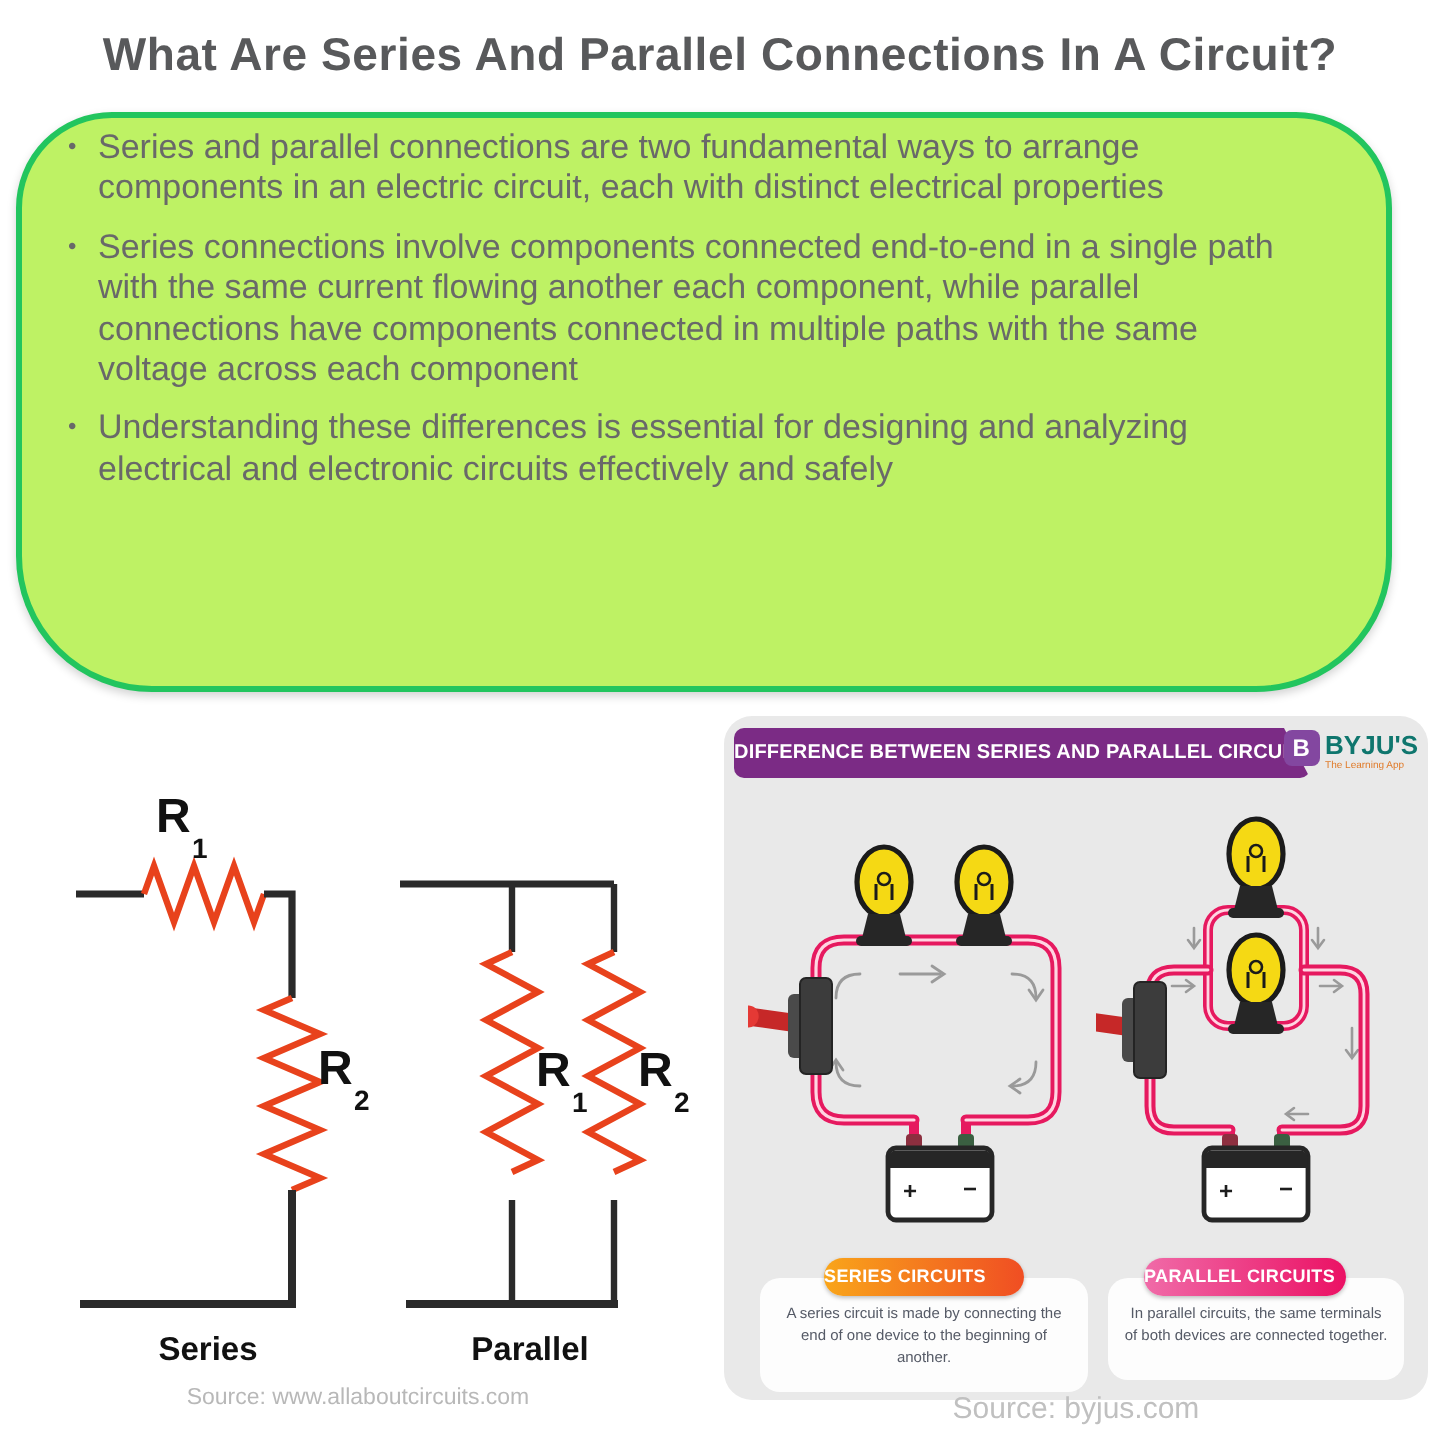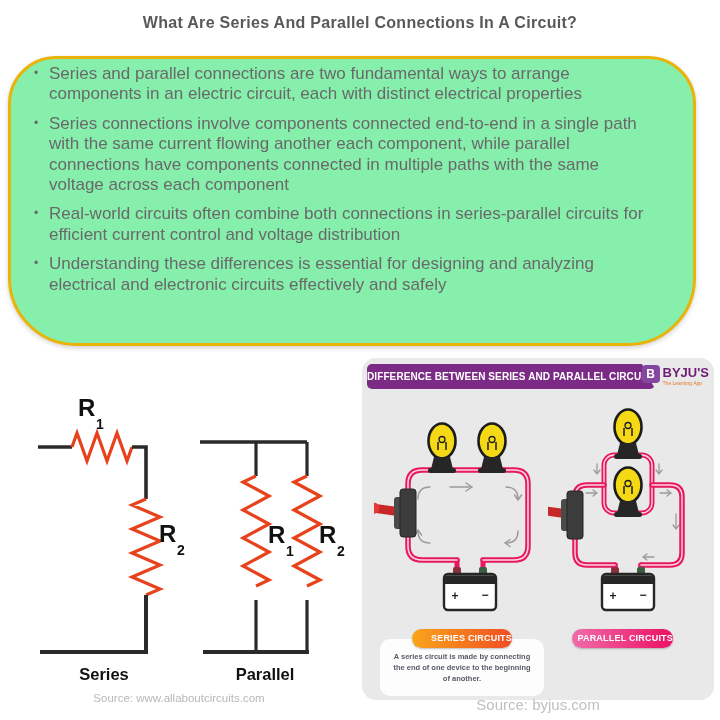--- a/index.html
+++ b/index.html
@@ -3,27 +3,27 @@
 <meta charset="utf-8">
 <style>
   html,body{margin:0;padding:0;}
   body{
     width:720px;height:720px;position:relative;overflow:hidden;
     background:#ffffff;font-family:"Liberation Sans",sans-serif;
   }
   
   .title{
     position:absolute;top:14px;left:0;width:720px;text-align:center;
-    font-size:16px;font-weight:600;color:#58595b;letter-spacing:.3px;
+    font-size:23px;font-weight:600;color:#58595b;letter-spacing:.3px;
   }
   
   .bubble{
     position:absolute;left:8px;top:56px;width:688px;height:290px;
-    box-sizing:border-box;background:#86efac;
-    border:3px solid #eab308;border-radius:48px 48px 68px 68px;
+    box-sizing:border-box;background:#bef264;
+    border:3px solid #22c55e;border-radius:48px 48px 68px 68px;
     box-shadow:0 2px 5px rgba(0,0,0,.18);
     padding:5px 46px 0 22px;
   }
   .bullets{margin:0;padding:0;list-style:none;}
   .bullets li{
     position:relative;padding-left:16px;margin:0 0 9px 0;
     font-size:17px;line-height:1.2;color:#696969;
   }
   .bullets li::before{
     content:"•";position:absolute;left:1px;top:2px;font-size:12px;color:#696969;
@@ -43,35 +43,35 @@
     line-height:25px;text-align:center;white-space:nowrap;
   }
   .logo{
     position:absolute;right:5px;top:5px;display:flex;align-items:flex-start;gap:3px;
   }
   .logo-b{
     width:18px;height:18px;background:#8347a0;border-radius:4px;color:#fff;
     font-weight:bold;font-size:12px;text-align:center;line-height:18px;margin-top:2px;
   }
   .logo-col{display:flex;flex-direction:column;}
-  .logo-name{color:#701a75;font-weight:bold;font-size:13px;line-height:15px;margin-top:2px;}
+  .logo-name{color:#0f766e;font-weight:bold;font-size:13px;line-height:15px;margin-top:2px;}
   .logo-tag{color:#e07b2a;font-size:5px;line-height:6px;}
   .circuit-svg{position:absolute;}
   .svg-series{left:12px;top:38px;}
   .svg-parallel{left:186px;top:38px;}
   .badge{
     position:absolute;top:271px;height:19px;border-radius:10px;z-index:2;
-    color:#fff;font-size:9px;font-weight:bold;text-align:right;line-height:19px;
+    color:#fff;font-size:9px;font-weight:bold;text-align:left;line-height:19px;
     letter-spacing:.2px;box-shadow:0 1px 2px rgba(0,0,0,.25);
   }
   .badge-series{left:50px;width:100px;background:linear-gradient(90deg,#f9a51a,#f04e23);}
   .badge-parallel{left:210px;width:101px;background:linear-gradient(90deg,#f06ba8,#eb1164);}
   .card{
     position:absolute;background:#fdfdfd;border-radius:10px;z-index:1;
-    box-sizing:border-box;text-align:center;color:#555a66;font-weight:700;
+    box-sizing:border-box;text-align:center;color:#555a66;font-weight:400;
     font-size:7.5px;line-height:1.45;
   }
   .card-series{left:18px;top:281px;width:164px;height:57px;padding:13px 10px 0 10px;}
   .card-parallel{left:192px;top:281px;width:148px;height:51px;padding:13px 8px 0 8px;}
   .panel-source{
     position:absolute;left:0;top:338px;width:100%;text-align:center;
     color:#c0c0c0;font-size:15px;
   }
 </style>
 </head>
@@ -104,21 +104,20 @@
     </g>
   </defs>
 </svg>
 
 <div class="title">What Are Series And Parallel Connections In A Circuit?</div>
 
 <div class="bubble">
   <ul class="bullets">
     <li>Series and parallel connections are two fundamental ways to arrange components in an electric circuit, each with distinct electrical properties</li>
     <li>Series connections involve components connected end-to-end in a single path with the same current flowing another each component, while parallel connections have components connected in multiple paths with the same voltage across each component</li>
-    <li>Real-world circuits often combine both connections in series-parallel circuits for efficient current control and voltage distribution</li>
     <li>Understanding these differences is essential for designing and analyzing electrical and electronic circuits effectively and safely</li>
   </ul>
 </div>
 
 <svg class="left-diagram" width="340" height="348" viewBox="0 0 340 348">
 
   <g stroke-linecap="butt" fill="none">
     <path d="M 22 79 H 56" stroke="#2a2a2a" stroke-width="3.6"></path>
     <path d="M 56 79 l 5 -14 l 10 28 l 10 -28 l 10 28 l 10 -28 l 10 28 l 5 -14" stroke="#e8421c" stroke-width="3.2"></path>
     <path d="M 116 79 H 130 V 131" stroke="#2a2a2a" stroke-width="3.6"></path>
@@ -218,15 +217,16 @@
     <use href="#bulb" x="80" y="61"></use>
     <use href="#bulb" x="80" y="119"></use>
     <use href="#switch" x="27" y="119"></use>
     <use href="#battery" x="54" y="170"></use>
   </svg>
 
   <div class="badge badge-series">SERIES CIRCUITS</div>
   <div class="badge badge-parallel">PARALLEL CIRCUITS</div>
 
   <div class="card card-series">A series circuit is made by connecting the end of one device to the beginning of another.</div>
+  <div class="card card-parallel">In parallel circuits, the same terminals of both devices are connected together.</div>
 
   <div class="panel-source">Source: byjus.com</div>
 </div>
 
 </body></html>

